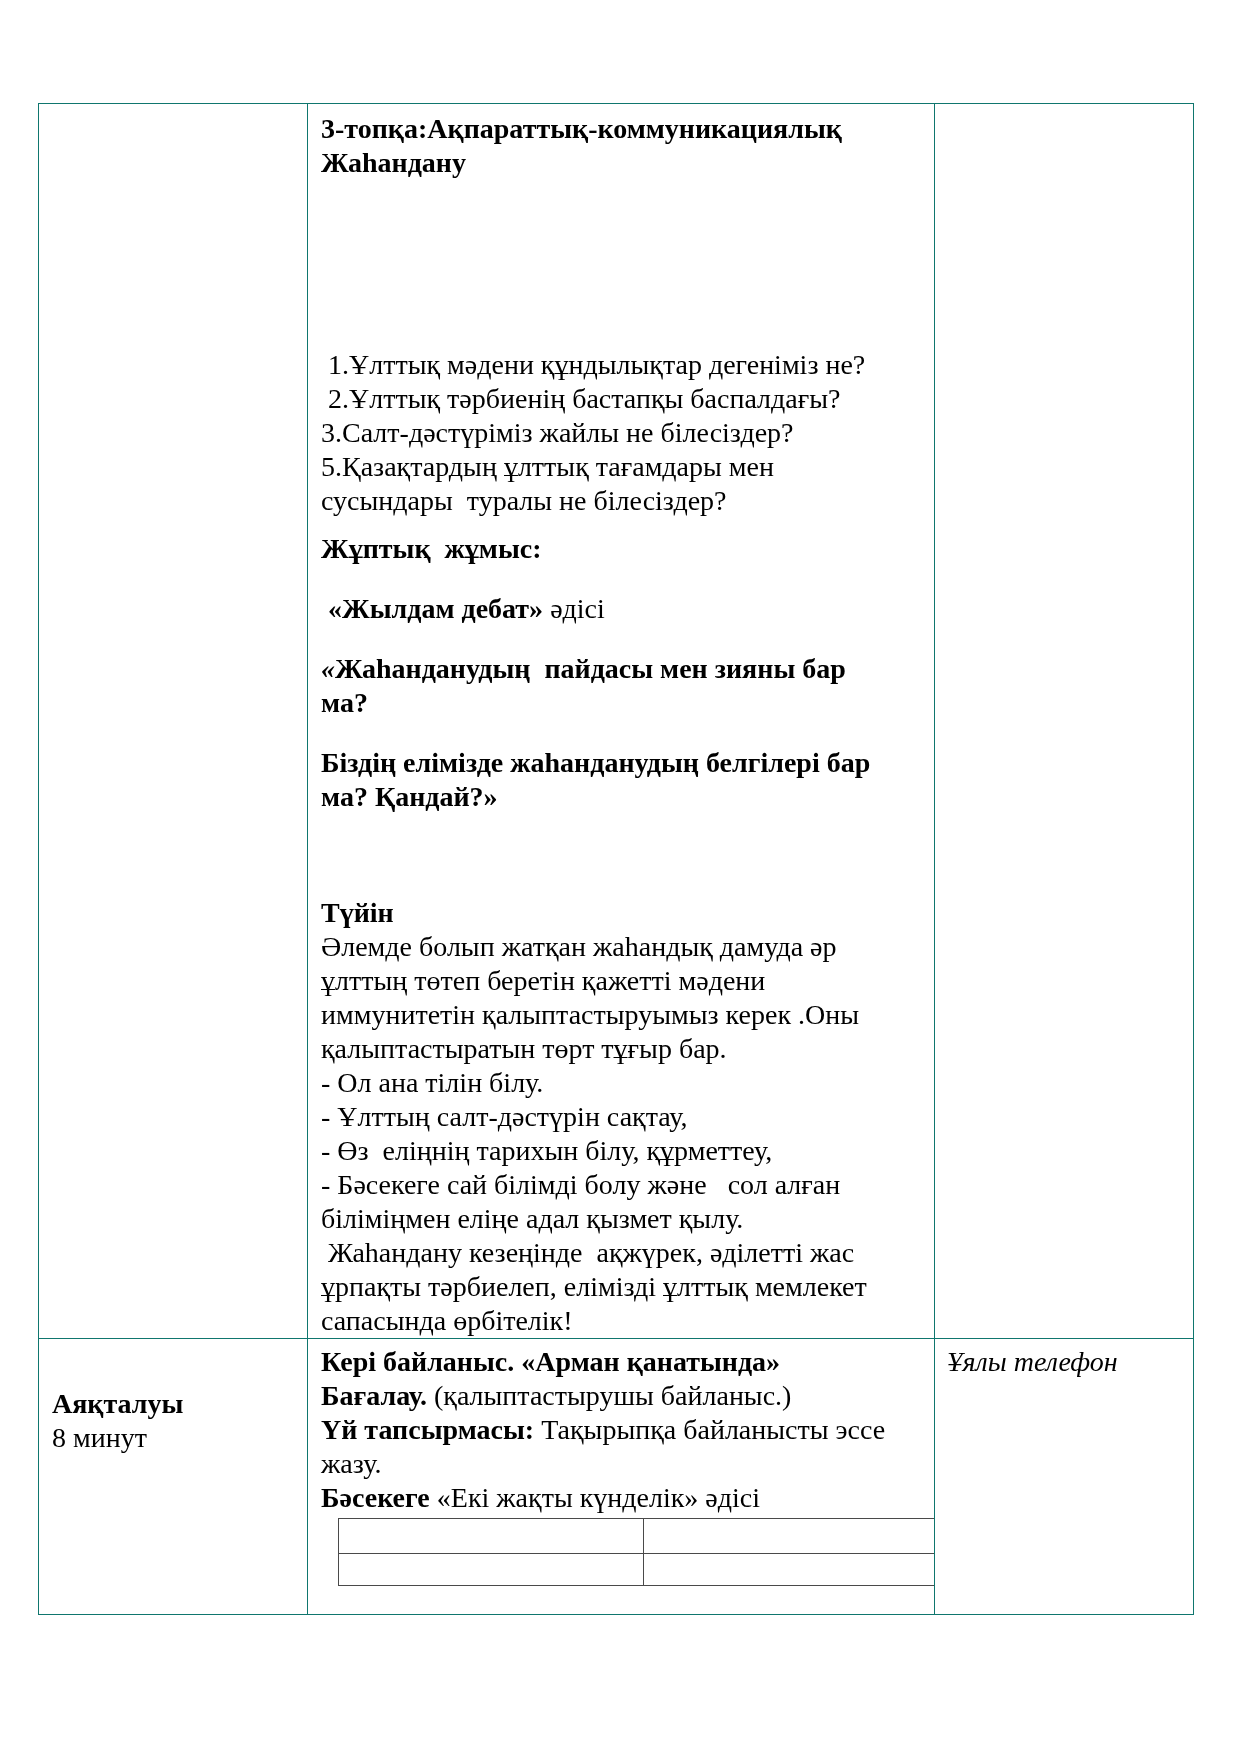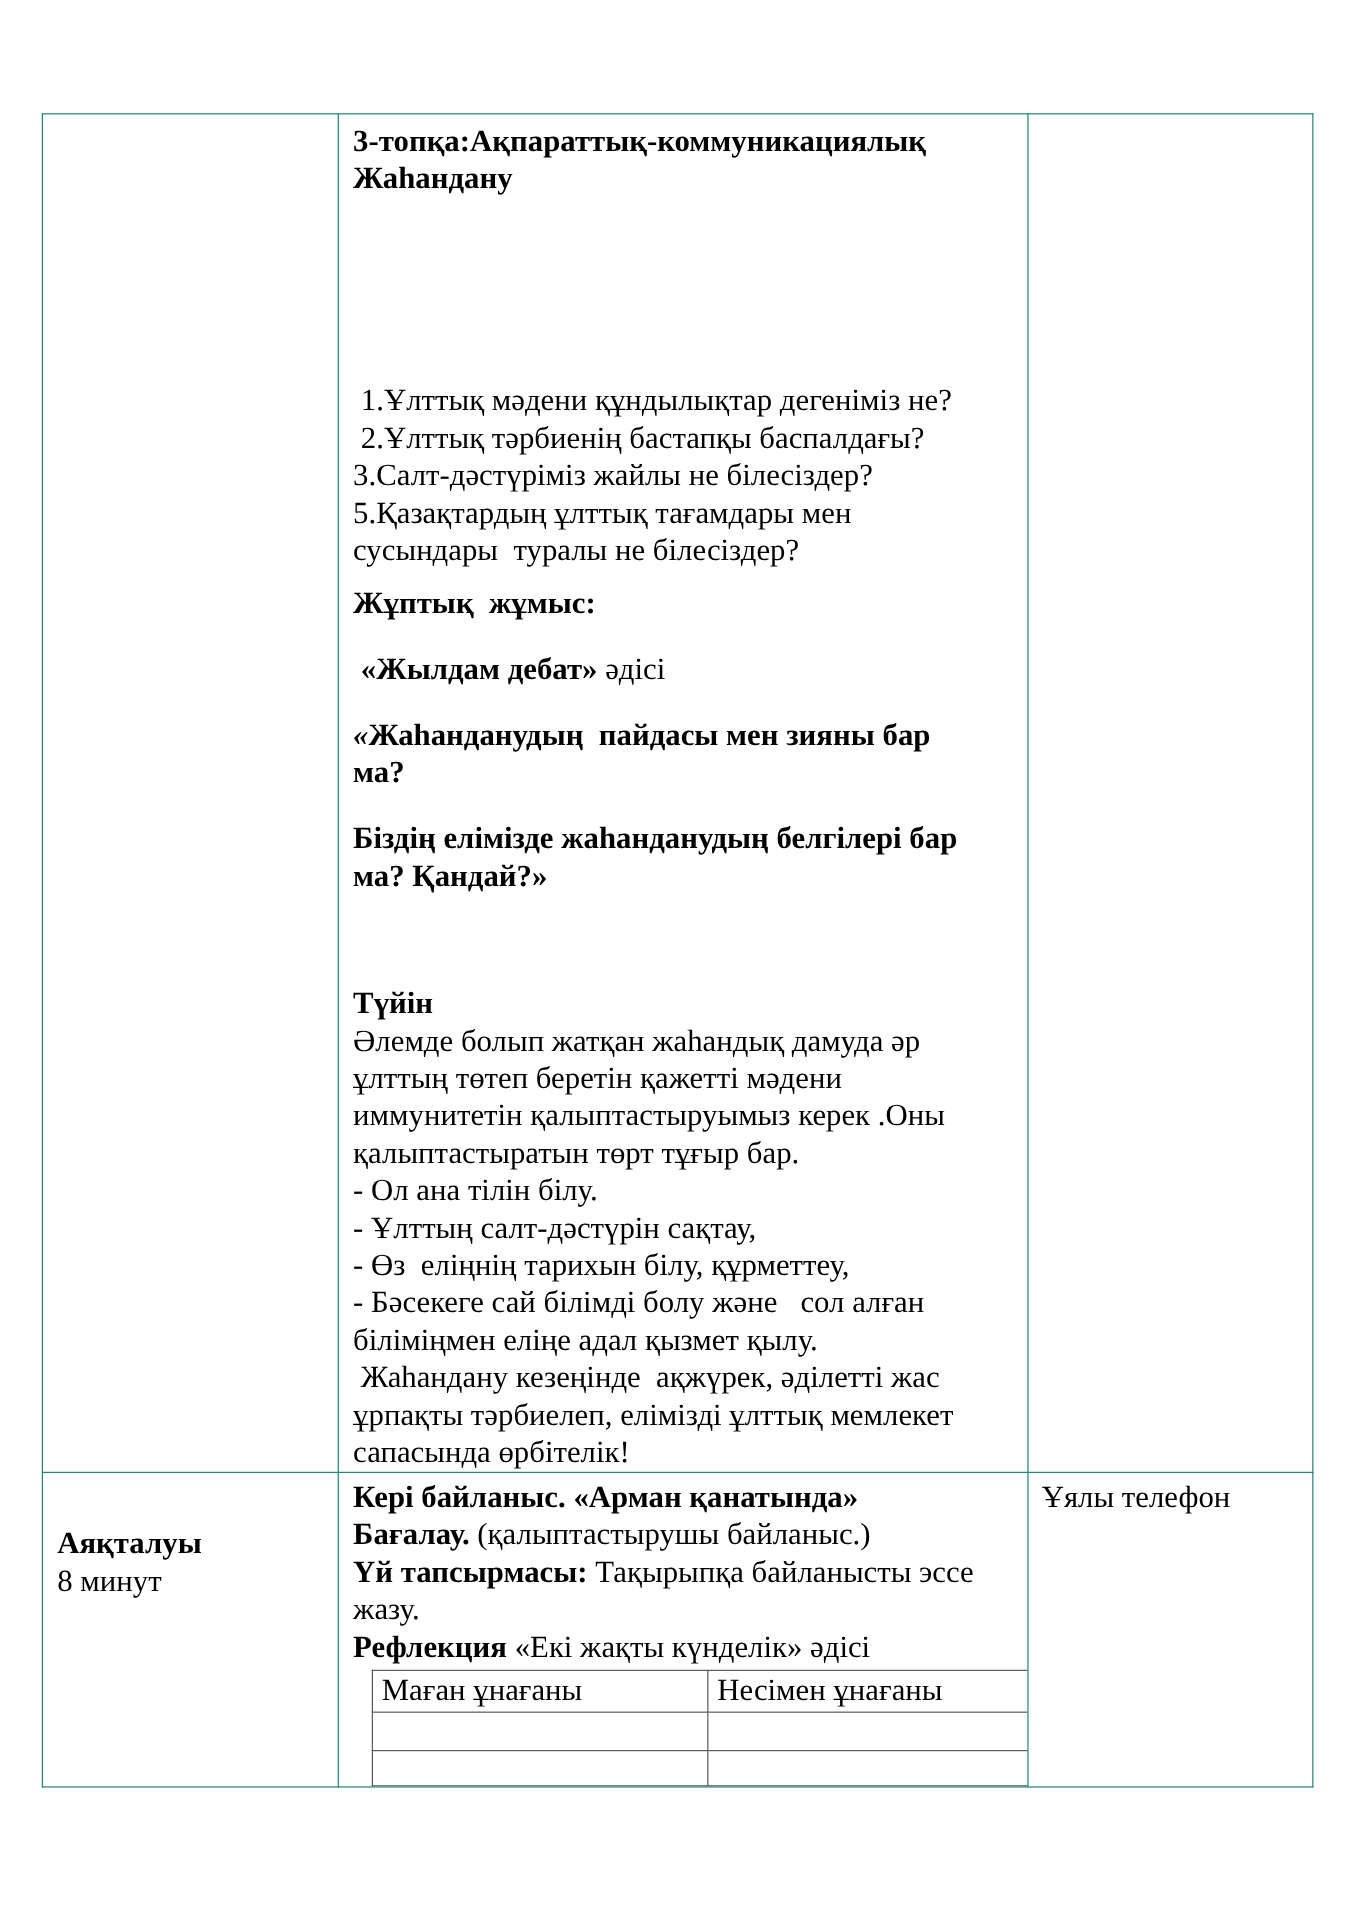--- a/index.html
+++ b/index.html
@@ -50,21 +50,21 @@
   .p-debate2   { margin-top: 26px; }
   .p-tuiin     { margin-top: 82px; }
   .p-summary   { margin-top: 0; }
 
   
   .stage-cell-inner {
     padding-top: 48px;
   }
 
   
-  .res-cell-inner { padding: 6px 6px 0 12px; }
+  .res-cell-inner { padding: 6px 6px 0 12px; font-style: italic; }
 
   
   table.mini {
     border-collapse: collapse;
     table-layout: fixed;
     width: 586px;
     margin-left: 17px;
     margin-top: 3px;
   }
   table.mini td {
@@ -127,27 +127,23 @@
             <div class="bold">Аяқталуы</div>
             <div>8 минут</div>
           </div>
         </td>
         <td class="col-main">
           <div class="cell-inner">
             <p><span class="bold">Кері байланыс. «Арман қанатында»</span></p>
             <p><span class="bold">Бағалау.</span><span> (қалыптастырушы байланыс.)</span></p>
             <p><span class="bold">Үй тапсырмасы:</span><span> Тақырыпқа байланысты эссе
 жазу.</span></p>
-            <p><span class="bold">Рефлекция</span><span> «Екі жақты күнделік» әдісі</span></p>
+            <p><span class="bold">Бәсекеге</span><span> «Екі жақты күнделік» әдісі</span></p>
             <table class="mini">
               <tbody>
-                <tr class="mini-head">
-                  <td class="mini-col1">Маған ұнағаны</td>
-                  <td class="mini-col2">Несімен ұнағаны</td>
-                </tr>
                 <tr class="mini-empty-1">
                   <td class="mini-col1"></td>
                   <td class="mini-col2"></td>
                 </tr>
                 <tr class="mini-empty-2">
                   <td class="mini-col1"></td>
                   <td class="mini-col2"></td>
                 </tr>
               </tbody>
             </table>

